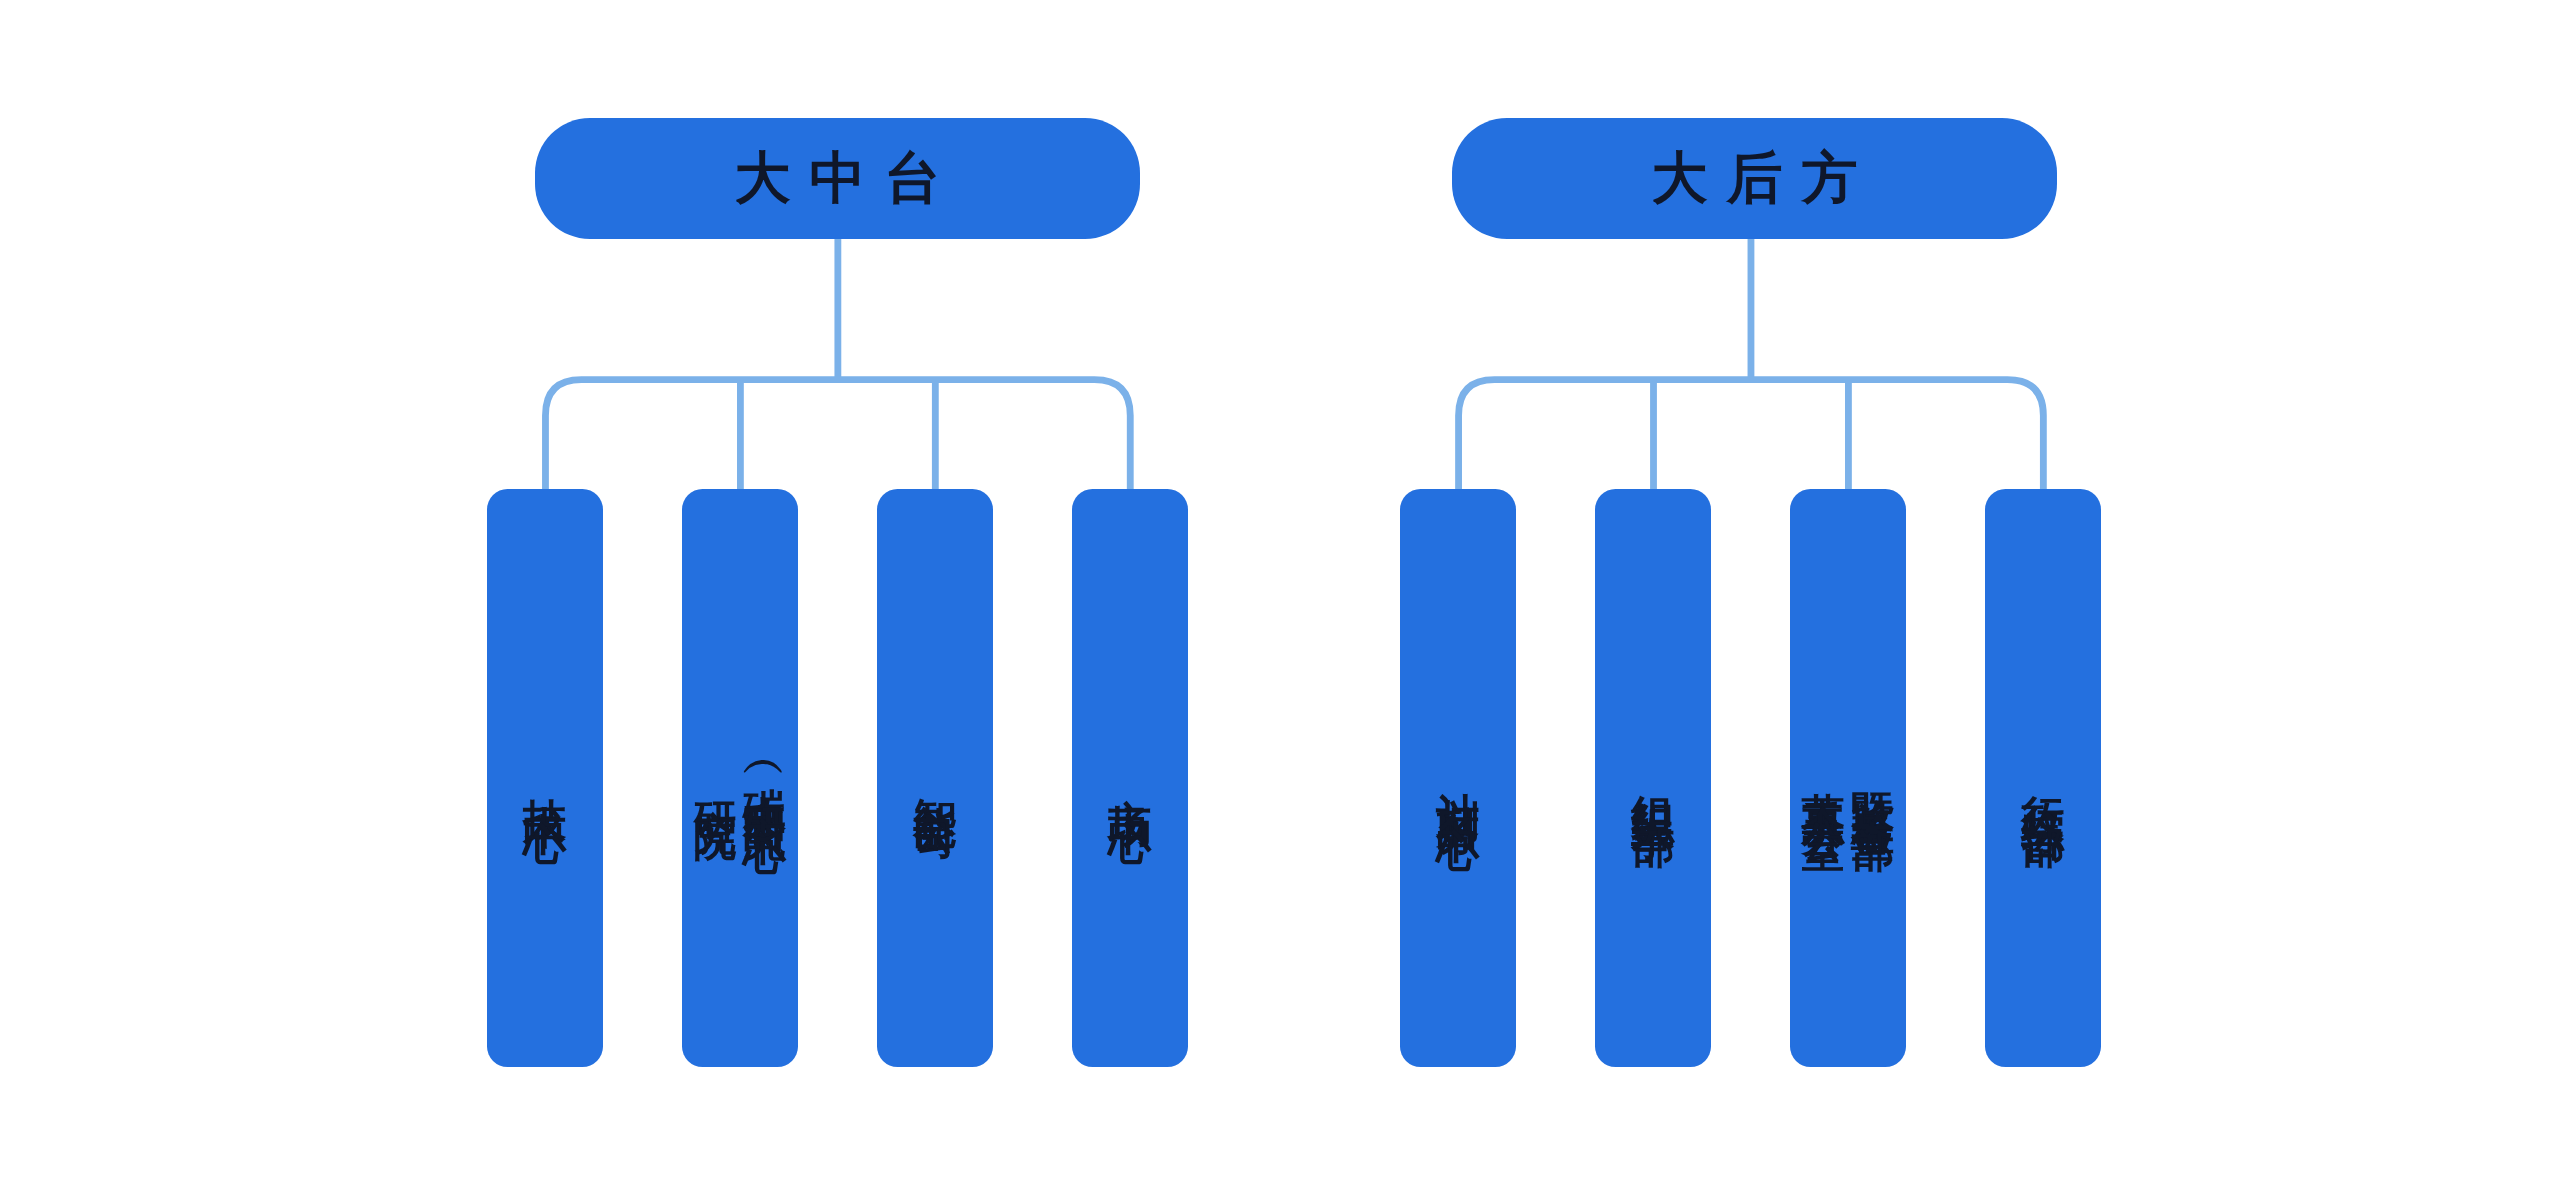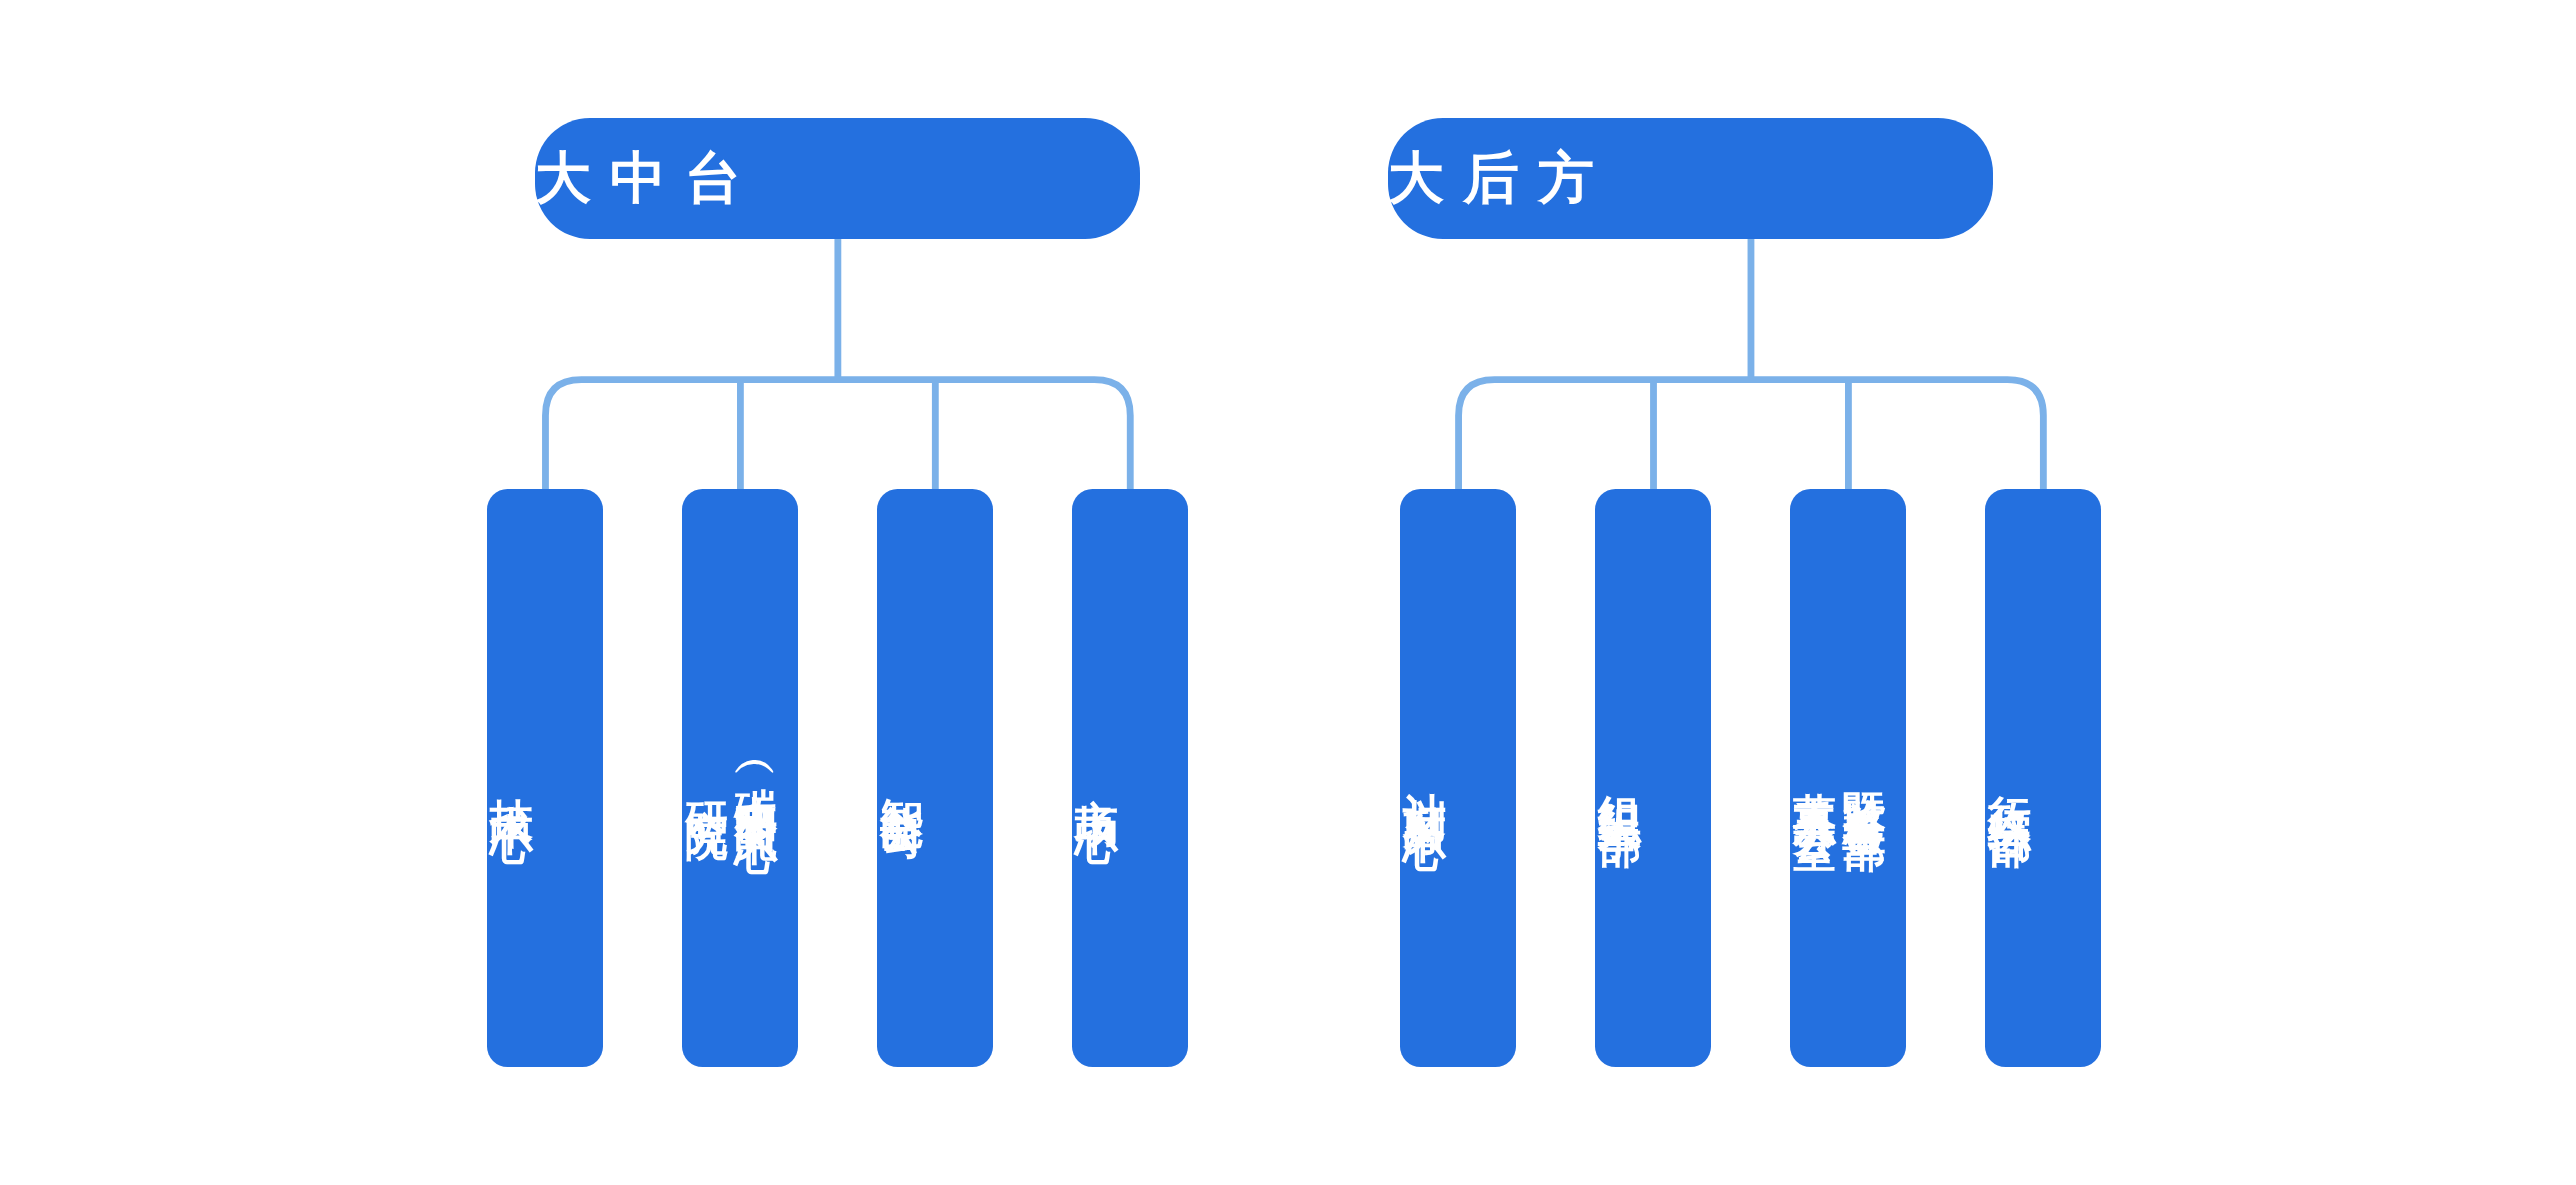--- a/index.html
+++ b/index.html
@@ -8,22 +8,22 @@
     width:2576px;height:1186px;
     overflow:hidden;
     font-family:"Liberation Sans","DejaVu Sans",sans-serif;
   }
   .connectors{
     position:absolute;left:0;top:0;width:2576px;height:1186px;
     display:block;
   }
   .node{
     position:absolute;
-    display:flex;align-items:center;
-    color:#ffffff;
+    display:flex;align-items:center;justify-content:center;
+    color:#0f172a;
     box-sizing:border-box;
   }
   .pill{
     top:118px;width:605px;height:121px;
     border-radius:55px;
     font-size:56px;font-weight:600;
   }
   .pill-label{
     letter-spacing:.34em;margin-right:-.34em;
     white-space:nowrap;
@@ -91,21 +91,21 @@
       <span class="vline">智能公司</span>
     </div>
   </div>
 
   <div class="node child" style="left: 1072px; background-color: rgb(36, 112, 223);">
     <div class="vtext">
       <span class="vline">市场中心</span>
     </div>
   </div>
 
-  <div class="node pill" style="left: 1388px; background-color: rgb(36, 112, 223);">
+  <div class="node pill" style="left: 1452px; background-color: rgb(36, 112, 223);">
     <span class="pill-label">大后方</span>
   </div>
 
   <div class="node child" style="left: 1400px; background-color: rgb(36, 112, 223);">
     <div class="vtext">
       <span class="vline">计划财务中心</span>
     </div>
   </div>
 
   <div class="node child" style="left: 1595px; background-color: rgb(36, 112, 223);">

